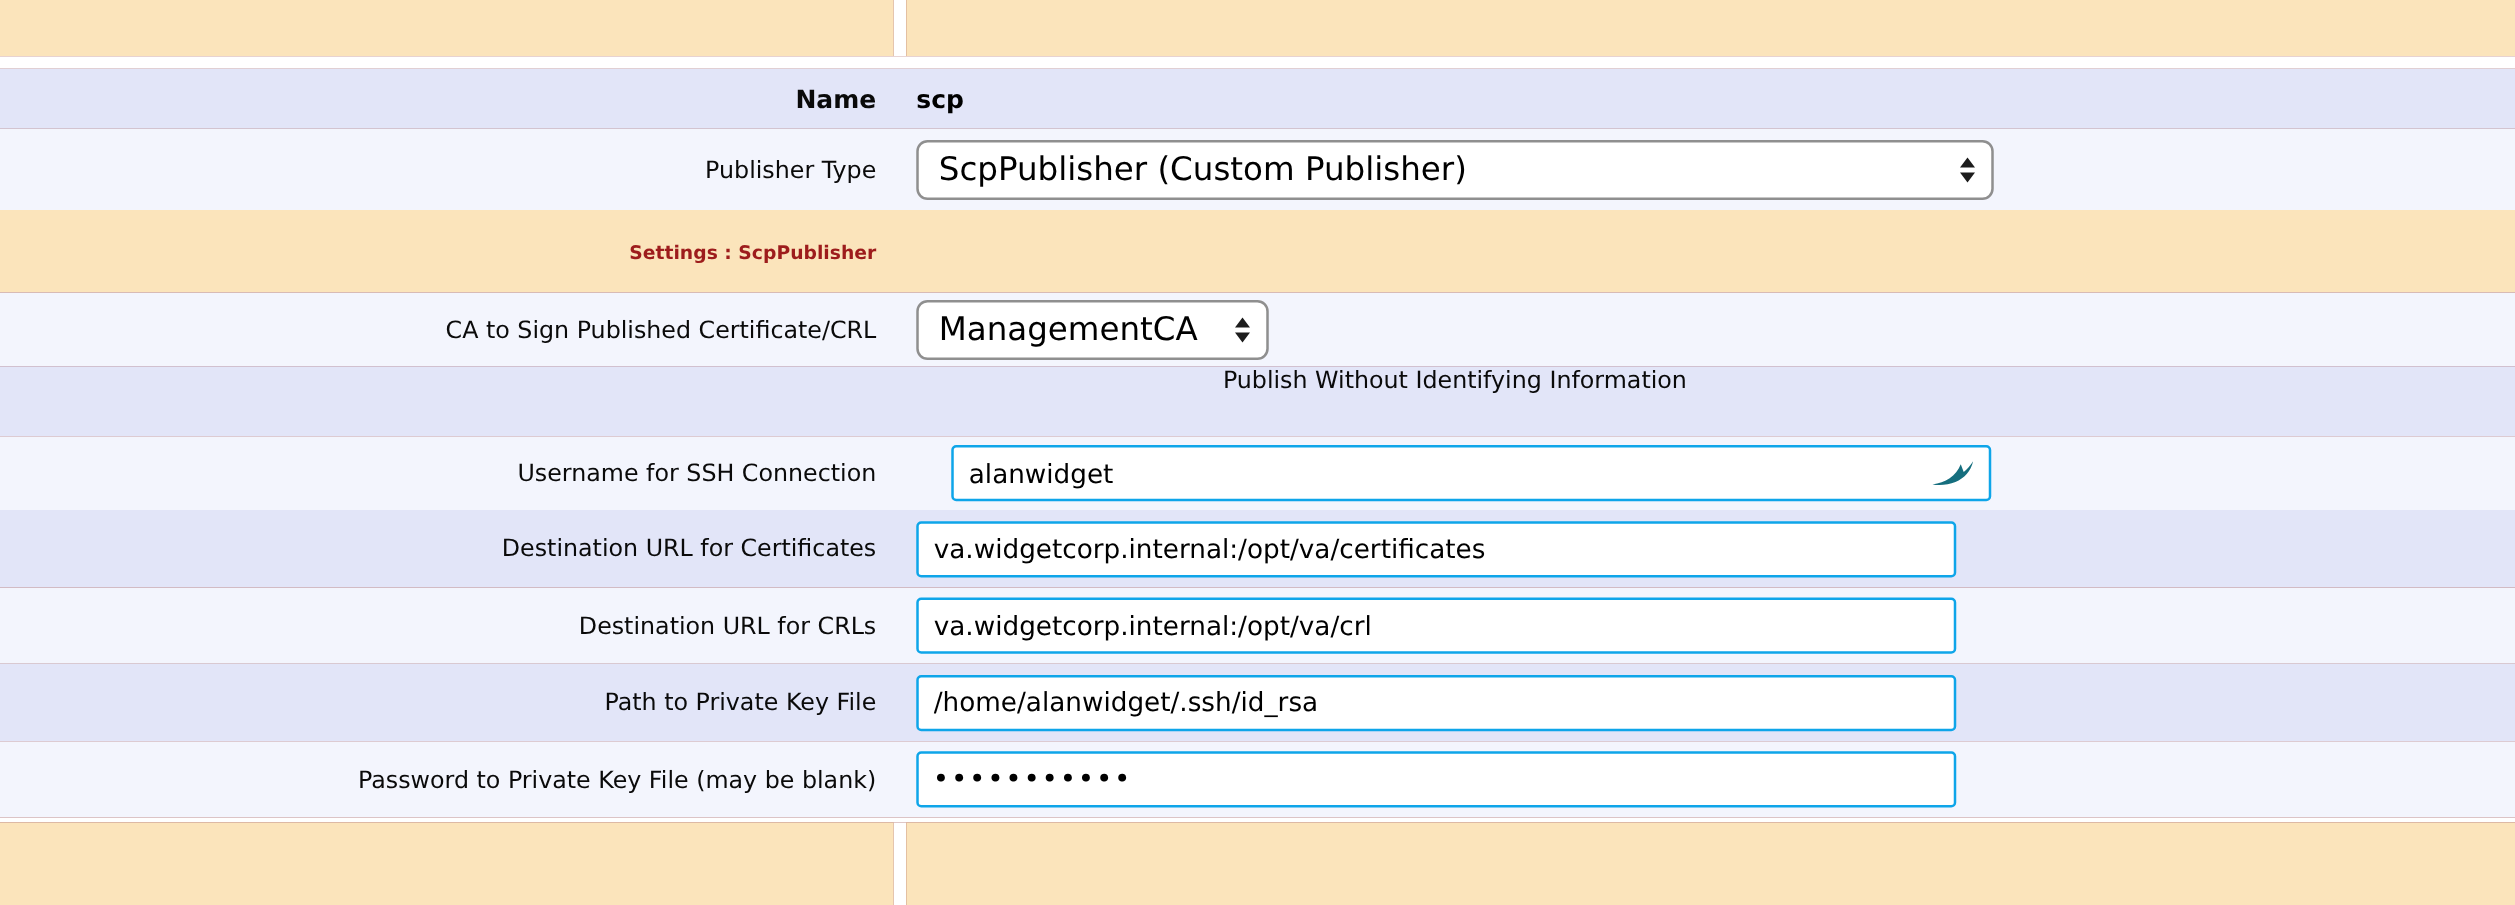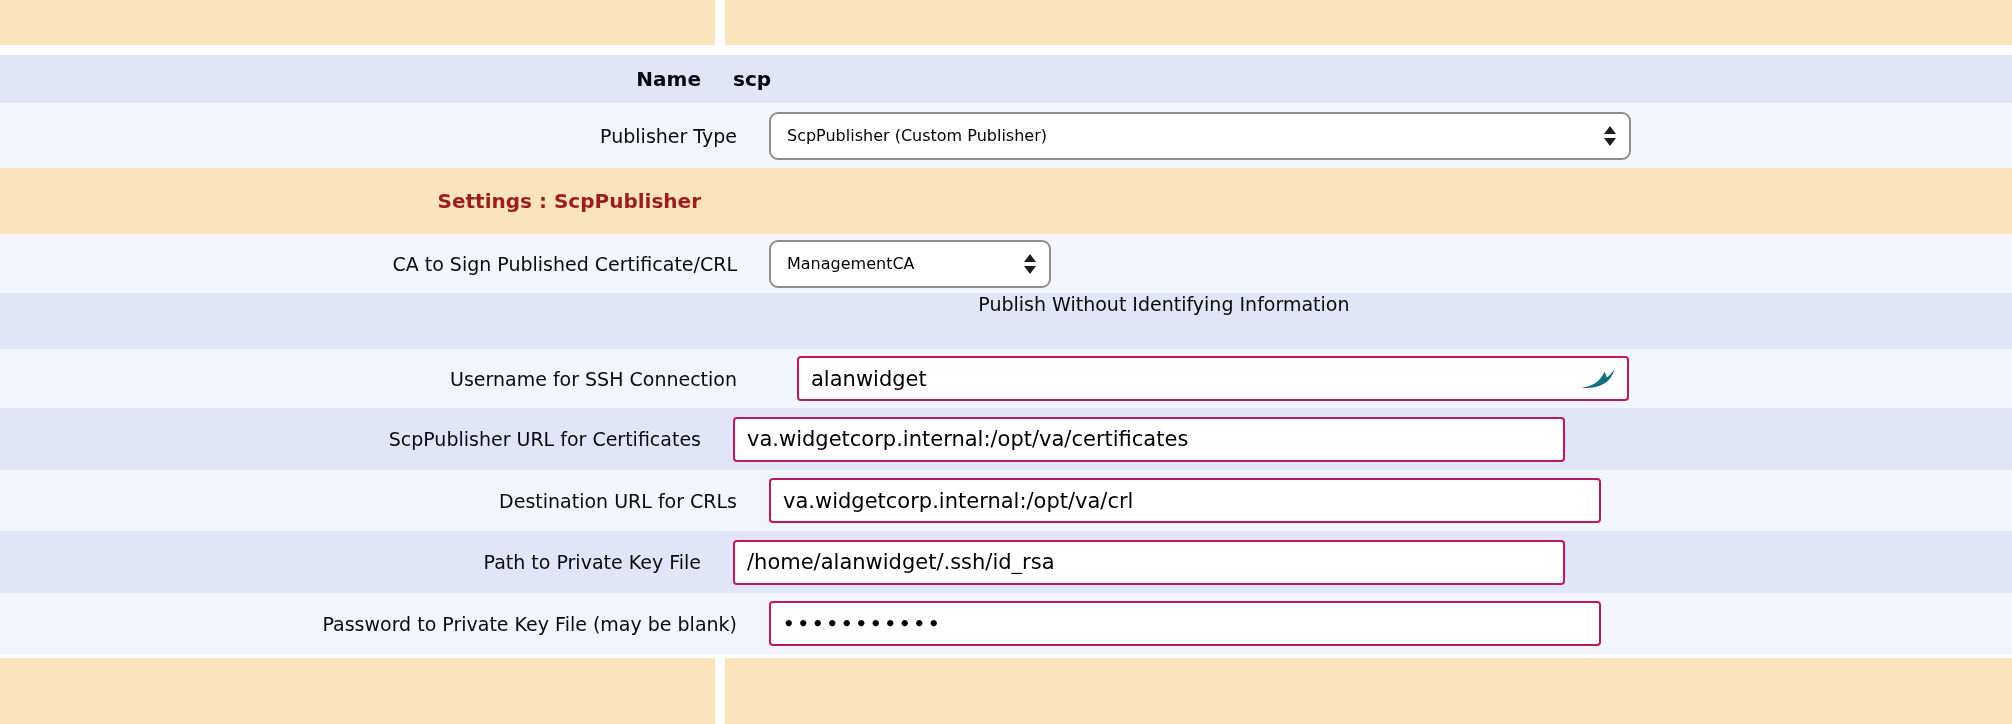--- a/index.html
+++ b/index.html
@@ -15,55 +15,55 @@
   .band .b-left  { width:715px; background:var(--band,#FBE4BB); }
   .band .b-gap   { width:10px;  background:#fff; }
   .band .b-right { flex:1;      background:var(--band,#FBE4BB); }
 
   .hspacer-top    { height:10px; background:#fff; }
   .hspacer-bottom { height:4px;  background:#fff; }
 
   
   .row { display:flex; align-items:center; width:100%; }
   .row.dark  { background:var(--row-dark,#E2E5F8); }
-  .row.light { background:var(--row-light,#F3F5FD);padding-left:36px; }
+  .row.light { background:var(--row-light,#F3F5FD); }
   .row.section { background:var(--band,#FBE4BB); height:66px; }
 
   .r-name     { height:48px; }
   .r-ptype    { height:65px; }
   .r-ca       { height:59px; }
   .r-anon     { height:56px;flex-direction:column; }
   .r-user     { height:59px;gap:28px; }
   .r-destcert { height:62px; }
   .r-destcrl  { height:61px; }
   .r-privkey  { height:62px; }
   .r-pwd      { height:61px; }
   .r-khosts   { height:59px; }
 
   .cell-label { width:715px; flex:0 0 715px; text-align:right; padding-right:14px; }
   .cell-value { flex:1; display:flex; align-items:flex-start; padding-left:18px; }
 
   .lbl { font-size:19px; color:#0a0a0a; }
   .lbl.bold { font-weight:bold; font-size:20px; }
   .val.bold { font-weight:bold; font-size:20px; }
 
-  .section-title { font-size:20px; font-weight:bold; color:var(--section-title,#9D1C1C); }
+  .section-title { font-size:15px; font-weight:bold; color:var(--section-title,#9D1C1C); }
 
   
   .select { display:flex; align-items:center; background:#fff; border:2px solid #8f8f8f;
-            border-radius:9px; height:48px; padding:0 13px 0 16px; font-size:16px; cursor:default; }
+            border-radius:9px; height:48px; padding:0 13px 0 16px; font-size:26px; cursor:default; }
   .select.wide   { width:862px;  justify-content:space-between; }
   .select.narrow { width:282px;  justify-content:space-between; }
   .spinner { display:inline-flex; flex-direction:column; align-items:center; gap:4px; margin-left:12px; }
   .tri-up   { width:0; height:0; border-left:6px solid transparent; border-right:6px solid transparent; border-bottom:8px solid #1c1c1c; }
   .tri-down { width:0; height:0; border-left:6px solid transparent; border-right:6px solid transparent; border-top:8px solid #1c1c1c; }
 
   
   .input-wrap { position:relative; display:inline-flex; align-items:center; }
-  .text-input { width:832px; height:45px; background:#fff; border:2px solid #be185d;
+  .text-input { width:832px; height:45px; background:#fff; border:2px solid #0ea5e9;
                 border-radius:4px; font-size:21px; padding:0 52px 0 12px; color:#000;
                 font-family:"DejaVu Sans","Liberation Sans",sans-serif; outline:none; }
   .text-input.password { font-size:18px; letter-spacing:3px; font-weight:bold; }
   .dashlane { position:absolute; right:14px; top:50%; transform:translateY(-50%); }
 
   
   .checkbox { display:inline-block; width:22px; height:22px; background:#fcfcfe;
               border:2px solid #c9c9ce; border-radius:5px; }
   .cb-label { font-size:20px; margin-left:15px; }
 </style>
@@ -131,21 +131,21 @@
       <div class="input-wrap">
         <input type="text" class="text-input" value="alanwidget" style="">
         <svg class="dashlane" width="34" height="24" viewBox="0 0 36 24">
           <path d="M1 21 C 12 20, 21 14, 25 4 L 27.5 10.5 C 30 8.5, 33 5.5, 35.5 1.5 C 33.5 10, 28 16, 20.5 19 C 14.5 21.4, 7 22.2, 1 21 Z" fill="#156E7E"></path>
         </svg>
       </div>
     </div>
   </div>
 
   <div class="row dark r-destcert">
-    <div class="cell-label"><span class="lbl">ScpPublisher URL for Certificates</span></div>
+    <div class="cell-label"><span class="lbl">Destination URL for Certificates</span></div>
     <div class="cell-value">
       <div class="input-wrap">
         <input type="text" class="text-input" value="va.widgetcorp.internal:/opt/va/certificates" style="">
       </div>
     </div>
   </div>
 
   <div class="row light r-destcrl">
     <div class="cell-label"><span class="lbl">Destination URL for CRLs</span></div>
     <div class="cell-value">

